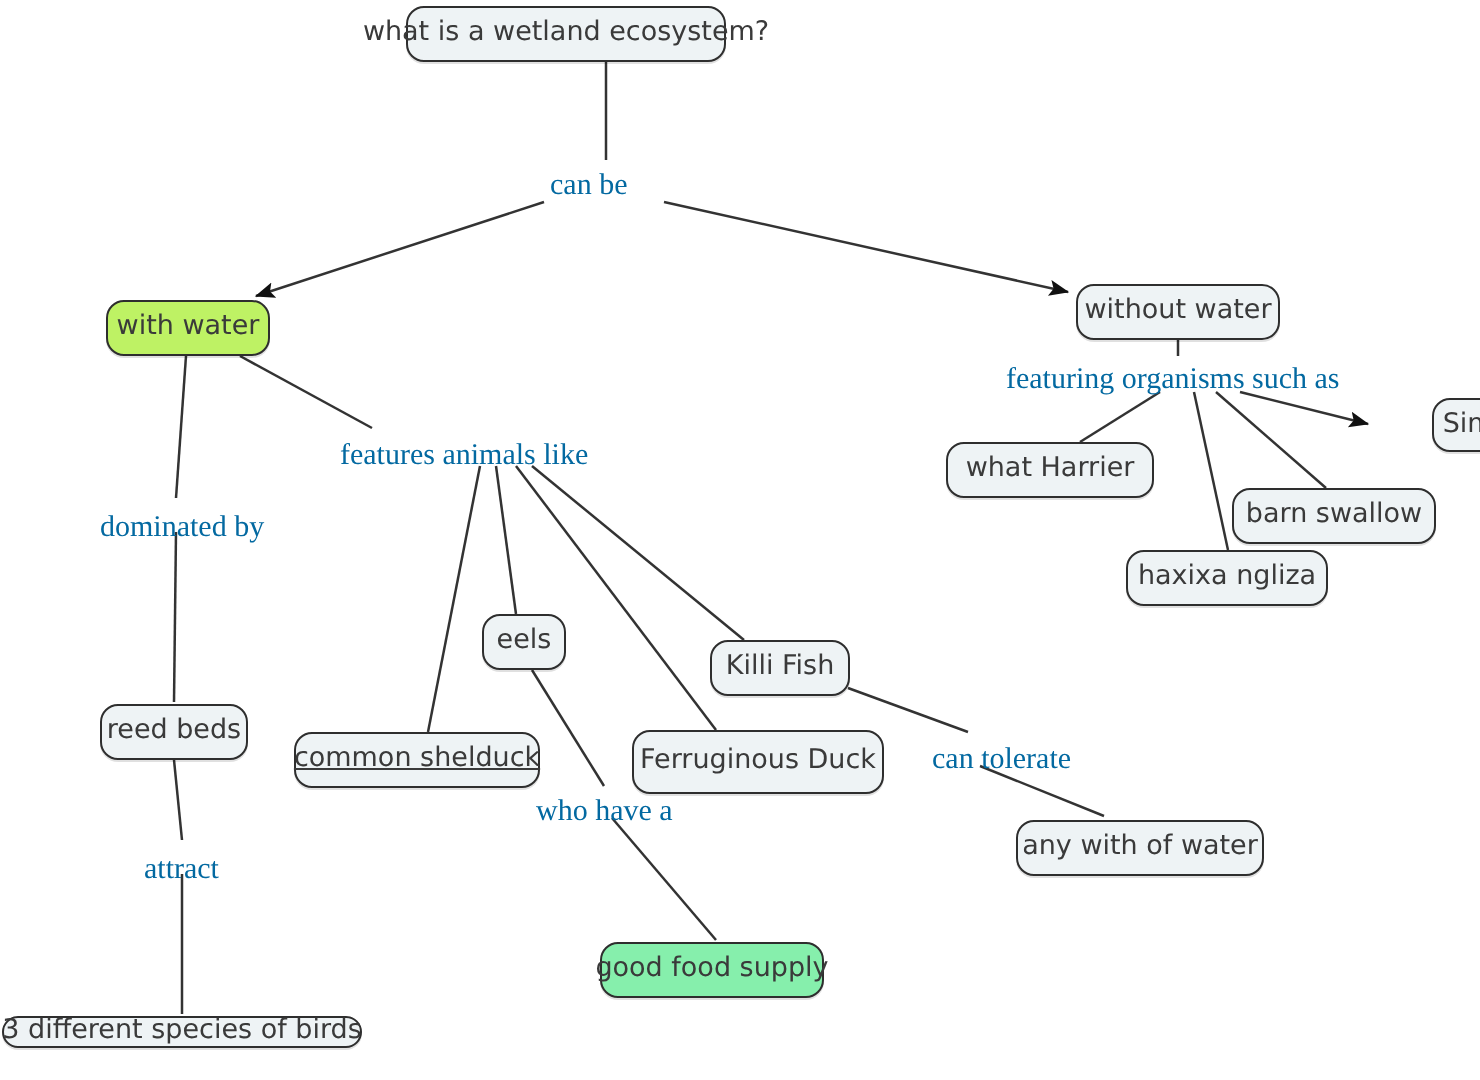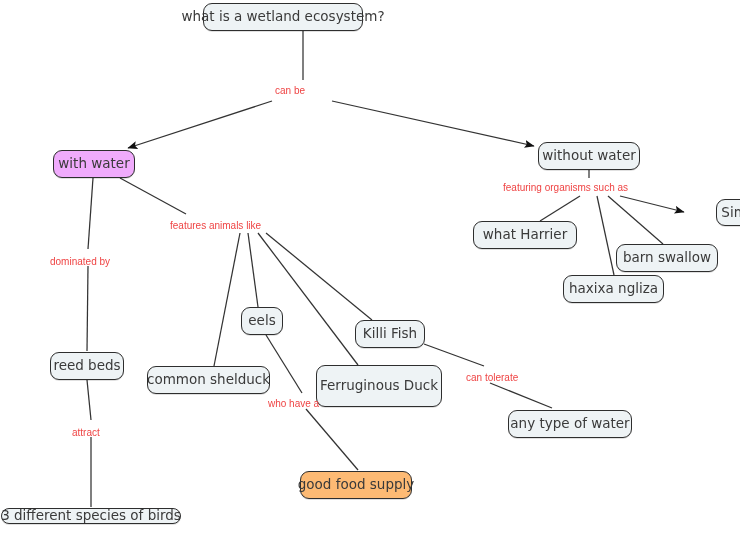--- a/index.html
+++ b/index.html
@@ -36,23 +36,23 @@
     line-height: 1;
     display: flex;
     align-items: center;
     justify-content: center;
     white-space: nowrap;
     padding: 0 9px;
     box-shadow: 0 1px 0 rgba(0,0,0,0.12);
   }
   .edge-label {
     position: absolute;
-    color: #ef4444;
-    font-family: Liberation Sans, sans-serif;
-    font-size: 10px;
+    color: #0369a1;
+    font-family: Liberation Serif, serif;
+    font-size: 15px;
     line-height: 1;
     white-space: nowrap;
     background: transparent;
   }
 </style>
 </head>
 <body>
 
 <div id="map-canvas">
 
@@ -82,33 +82,33 @@
         <line x1="306" y1="409" x2="358" y2="470" stroke="#333333" stroke-width="1.25"></line>
         <line x1="93" y1="178" x2="88" y2="249" stroke="#333333" stroke-width="1.25"></line>
         <line x1="88" y1="266" x2="87" y2="351" stroke="#333333" stroke-width="1.25"></line>
         <line x1="87" y1="380" x2="91" y2="420" stroke="#333333" stroke-width="1.25"></line>
         <line x1="91" y1="437" x2="91" y2="507" stroke="#333333" stroke-width="1.25"></line>
       </g>
   </svg>
 
   <div id="nodes-group">
       <div class="node" style="left: 203px; top: 3px; width: 160px; height: 28px; background: rgb(238, 243, 245); border-color: rgb(46, 46, 46); color: rgb(58, 58, 58);">what is a wetland ecosystem?</div>
-      <div class="node" style="left: 53px; top: 150px; width: 82px; height: 28px; background: #f0abfc; border-color: rgb(46, 46, 46); color: rgb(58, 58, 58);">with water</div>
+      <div class="node" style="left: 53px; top: 150px; width: 82px; height: 28px; background: #bef264; border-color: rgb(46, 46, 46); color: rgb(58, 58, 58);">with water</div>
       <div class="node" style="left: 538px; top: 142px; width: 102px; height: 28px; background: rgb(238, 243, 245); border-color: rgb(46, 46, 46); color: rgb(58, 58, 58);">without water</div>
       <div class="node" style="left: 716px; top: 199px; width: 50px; height: 27px; background: rgb(238, 243, 245); border-color: rgb(46, 46, 46); color: rgb(58, 58, 58);">Simar</div>
       <div class="node" style="left: 473px; top: 221px; width: 104px; height: 28px; background: rgb(238, 243, 245); border-color: rgb(46, 46, 46); color: rgb(58, 58, 58);">what Harrier</div>
       <div class="node" style="left: 616px; top: 244px; width: 102px; height: 28px; background: rgb(238, 243, 245); border-color: rgb(46, 46, 46); color: rgb(58, 58, 58);">barn swallow</div>
       <div class="node" style="left: 563px; top: 275px; width: 101px; height: 28px; background: rgb(238, 243, 245); border-color: rgb(46, 46, 46); color: rgb(58, 58, 58);">haxixa ngliza</div>
       <div class="node" style="left: 241px; top: 307px; width: 42px; height: 28px; background: rgb(238, 243, 245); border-color: rgb(46, 46, 46); color: rgb(58, 58, 58);">eels</div>
       <div class="node" style="left: 355px; top: 320px; width: 70px; height: 28px; background: rgb(238, 243, 245); border-color: rgb(46, 46, 46); color: rgb(58, 58, 58);">Killi Fish</div>
-      <div class="node" style="left: 147px; top: 366px; width: 123px; height: 28px; background: rgb(238, 243, 245); border-color: rgb(46, 46, 46); color: rgb(58, 58, 58);">common shelduck</div>
-      <div class="node" style="left: 316px; top: 365px; width: 126px; height: 42px; background: rgb(238, 243, 245); border-color: rgb(46, 46, 46); color: rgb(58, 58, 58);">Ferruginous Duck</div>
-      <div class="node" style="left: 508px; top: 410px; width: 124px; height: 28px; background: rgb(238, 243, 245); border-color: rgb(46, 46, 46); color: rgb(58, 58, 58);">any type of water</div>
+      <div class="node" style="left: 147px; top: 366px; width: 123px; height: 28px; background: rgb(238, 243, 245); border-color: rgb(46, 46, 46); color: rgb(58, 58, 58); text-decoration: underline;">common shelduck</div>
+      <div class="node" style="left: 316px; top: 365px; width: 126px; height: 32px; background: rgb(238, 243, 245); border-color: rgb(46, 46, 46); color: rgb(58, 58, 58);">Ferruginous Duck</div>
+      <div class="node" style="left: 508px; top: 410px; width: 124px; height: 28px; background: rgb(238, 243, 245); border-color: rgb(46, 46, 46); color: rgb(58, 58, 58);">any with of water</div>
       <div class="node" style="left: 50px; top: 352px; width: 74px; height: 28px; background: rgb(238, 243, 245); border-color: rgb(46, 46, 46); color: rgb(58, 58, 58);">reed beds</div>
-      <div class="node" style="left: 300px; top: 471px; width: 112px; height: 28px; background: #fdba74; border-color: rgb(46, 46, 46); color: rgb(58, 58, 58);">good food supply</div>
+      <div class="node" style="left: 300px; top: 471px; width: 112px; height: 28px; background: #86efac; border-color: rgb(46, 46, 46); color: rgb(58, 58, 58);">good food supply</div>
       <div class="node" style="left: 1px; top: 508px; width: 180px; height: 16px; background: rgb(238, 243, 245); border-color: rgb(46, 46, 46); color: rgb(58, 58, 58);">3 different species of birds</div>
     </div>
   <div id="labels-group">
       <div class="edge-label" style="left: 275px; top: 86px;">can be</div>
       <div class="edge-label" style="left: 503px; top: 183px;">featuring organisms such as</div>
       <div class="edge-label" style="left: 170px; top: 221px;">features animals like</div>
       <div class="edge-label" style="left: 50px; top: 257px;">dominated by</div>
       <div class="edge-label" style="left: 466px; top: 373px;">can tolerate</div>
       <div class="edge-label" style="left: 268px; top: 399px;">who have a</div>
       <div class="edge-label" style="left: 72px; top: 428px;">attract</div>

